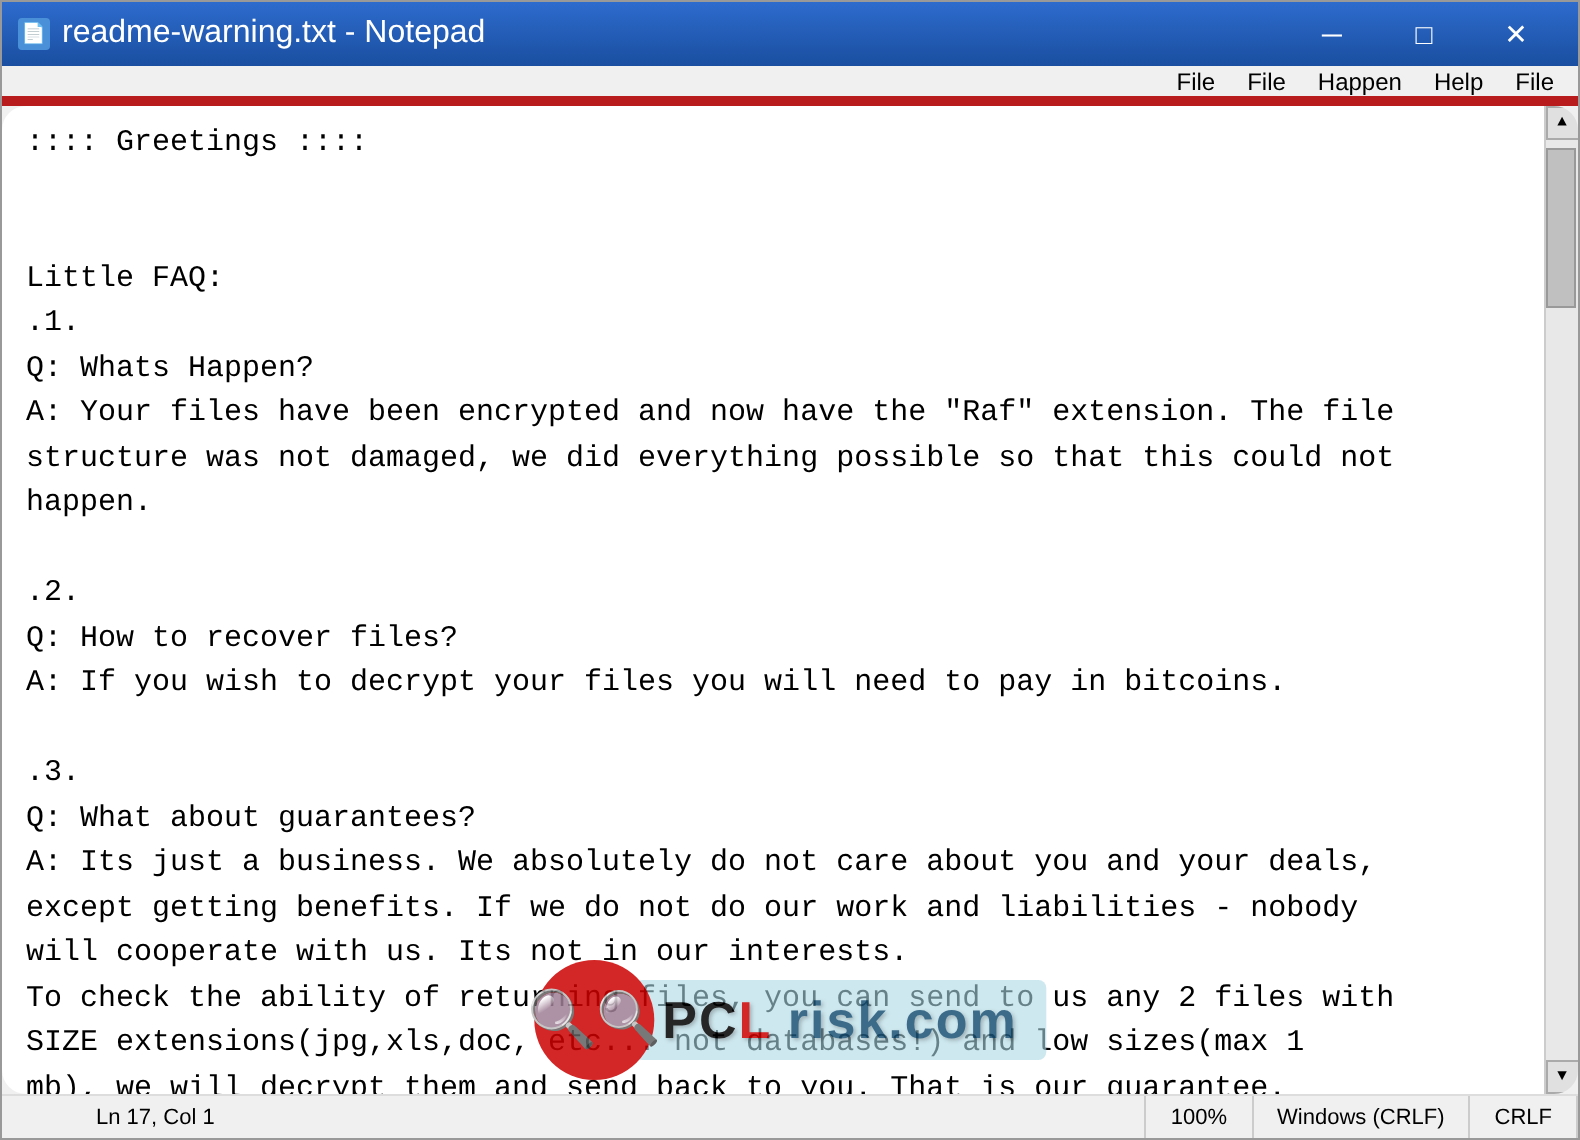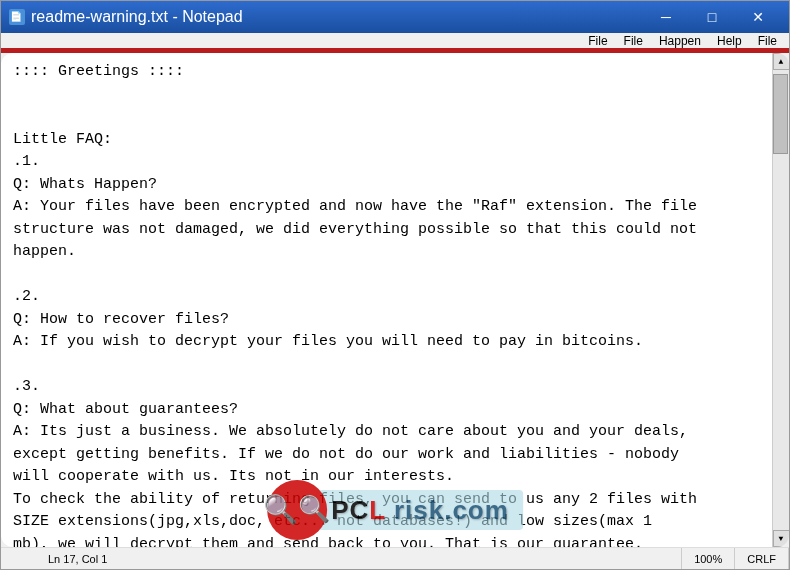--- a/index.html
+++ b/index.html
@@ -277,20 +277,23 @@
   </div>
 
   <div class="status-bar">
     <div class="status-segment">
       <span>Ln 17, Col 1</span>
     </div>
     <div class="status-segment">
       <span>100%</span>
     </div>
     <div class="status-segment">
+      <span>Windows (CRLF)</span>
+    </div>
+    <div class="status-segment">
       <span>CRLF</span>
     </div>
   </div>
 </div>
 
 <div class="watermark-overlay">
   <div class="watermark-circle">
     <span style="font-size:26px;">🔍</span>
   </div>
   <div class="watermark-text-box">

